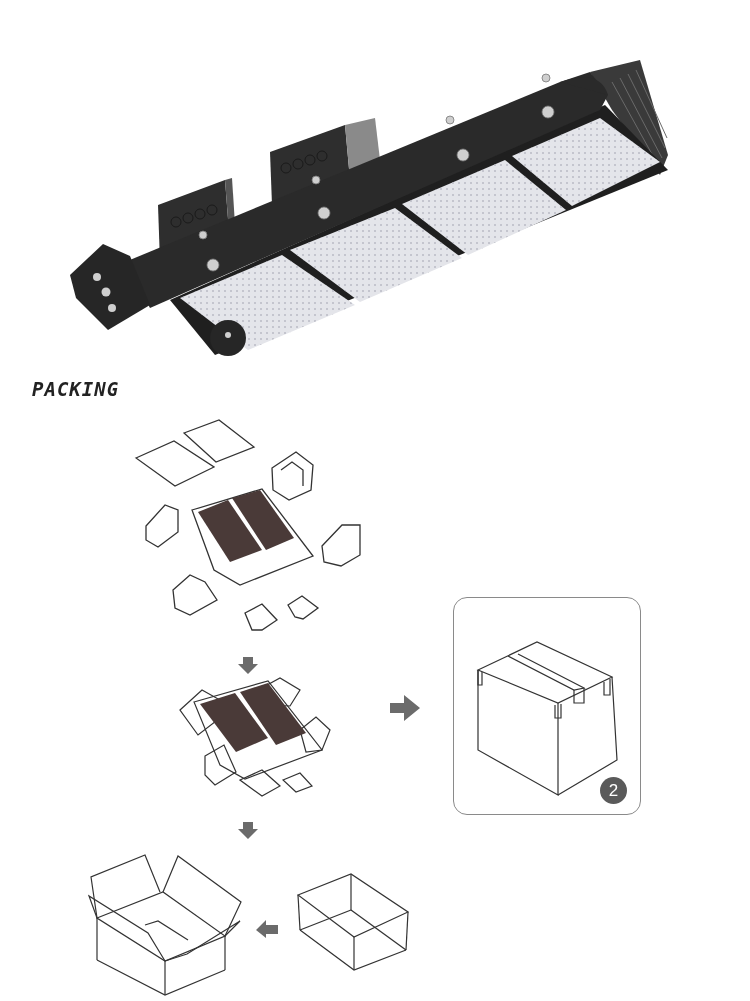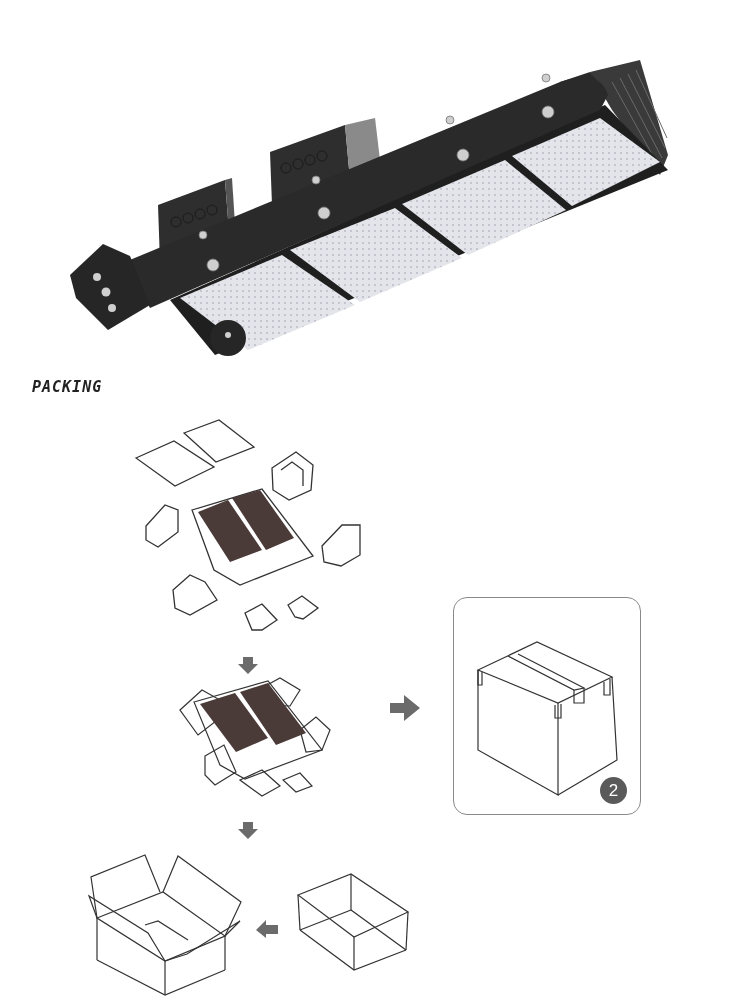--- a/index.html
+++ b/index.html
@@ -1,20 +1,20 @@
 <!DOCTYPE html>
 <html><head>
 <meta charset="utf-8">
 <style>
   html, body { margin:0; padding:0; background:#ffffff; }
   body { width:750px; height:1001px; position:relative; overflow:hidden; font-family:"Liberation Sans", sans-serif; }
   .abs { position:absolute; }
   .section-title {
     left:32px; top:378px; font-family:"DejaVu Sans Mono", monospace; font-weight:bold; font-style:italic;
-    font-size:15px; color:#222222; letter-spacing:1px;
+    font-size:19px; color:#222222; letter-spacing:1px;
   }
   .step-panel {
     left:453px; top:597px; width:188px; height:218px; border:1.5px solid #8a8a8a; border-radius:14px; box-sizing:border-box; background:#fff;
   }
   .step-badge {
     left:600px; top:777px; width:27px; height:27px; border-radius:50%; background:#5a5a5a; color:#ffffff;
     font-size:17px; line-height:27px; text-align:center;
   }
   svg { position:absolute; overflow:visible; }
 </style>

